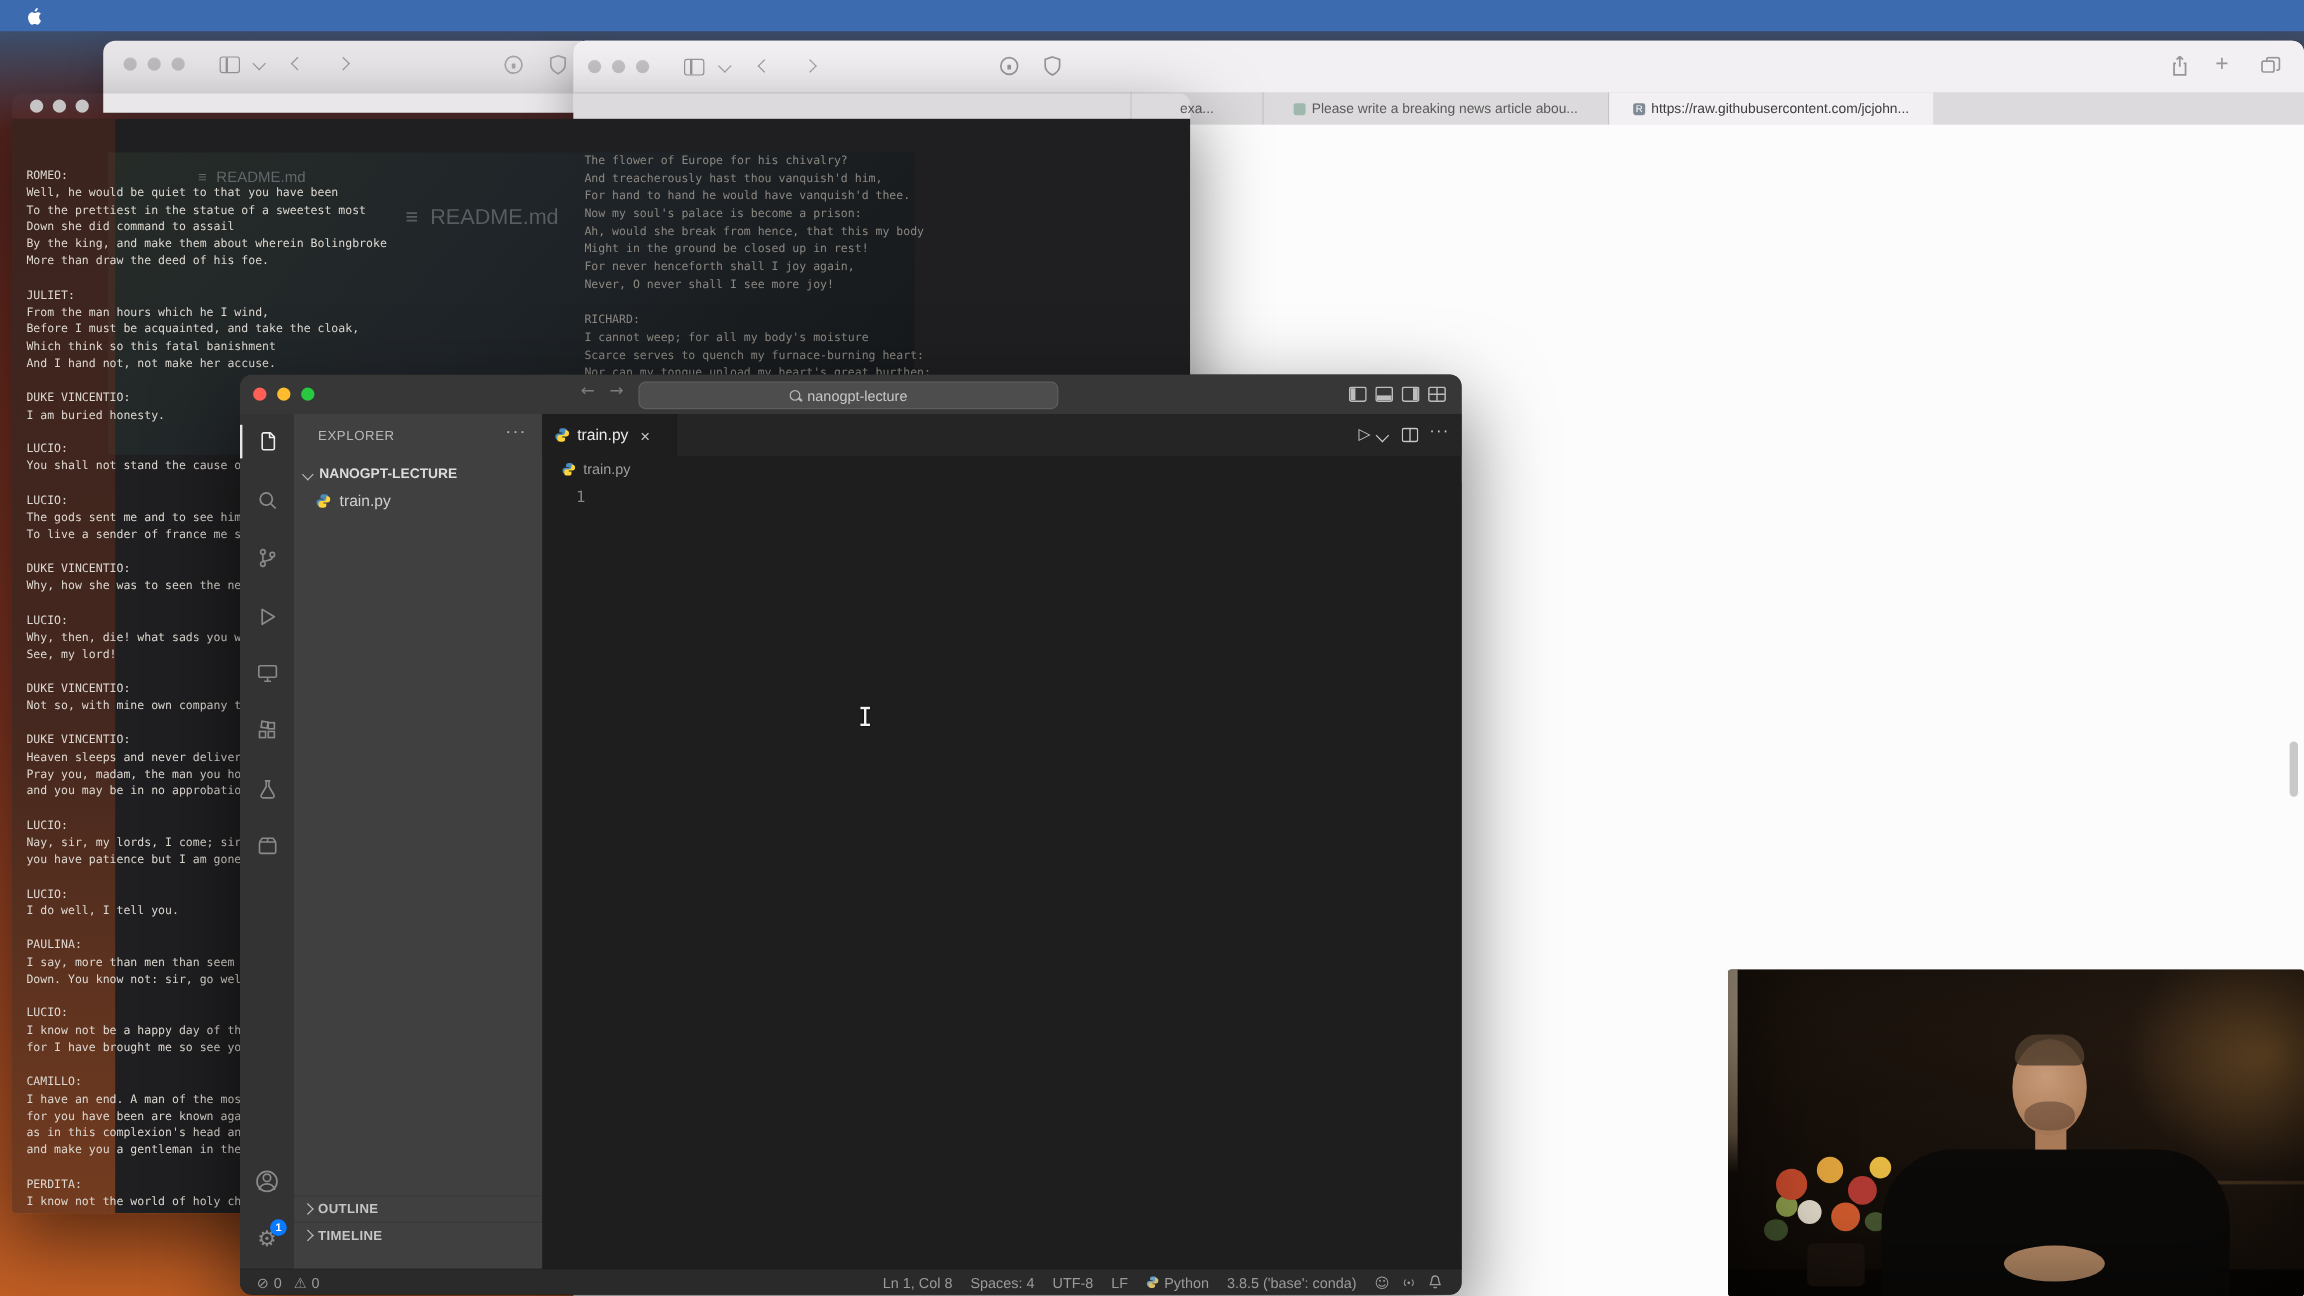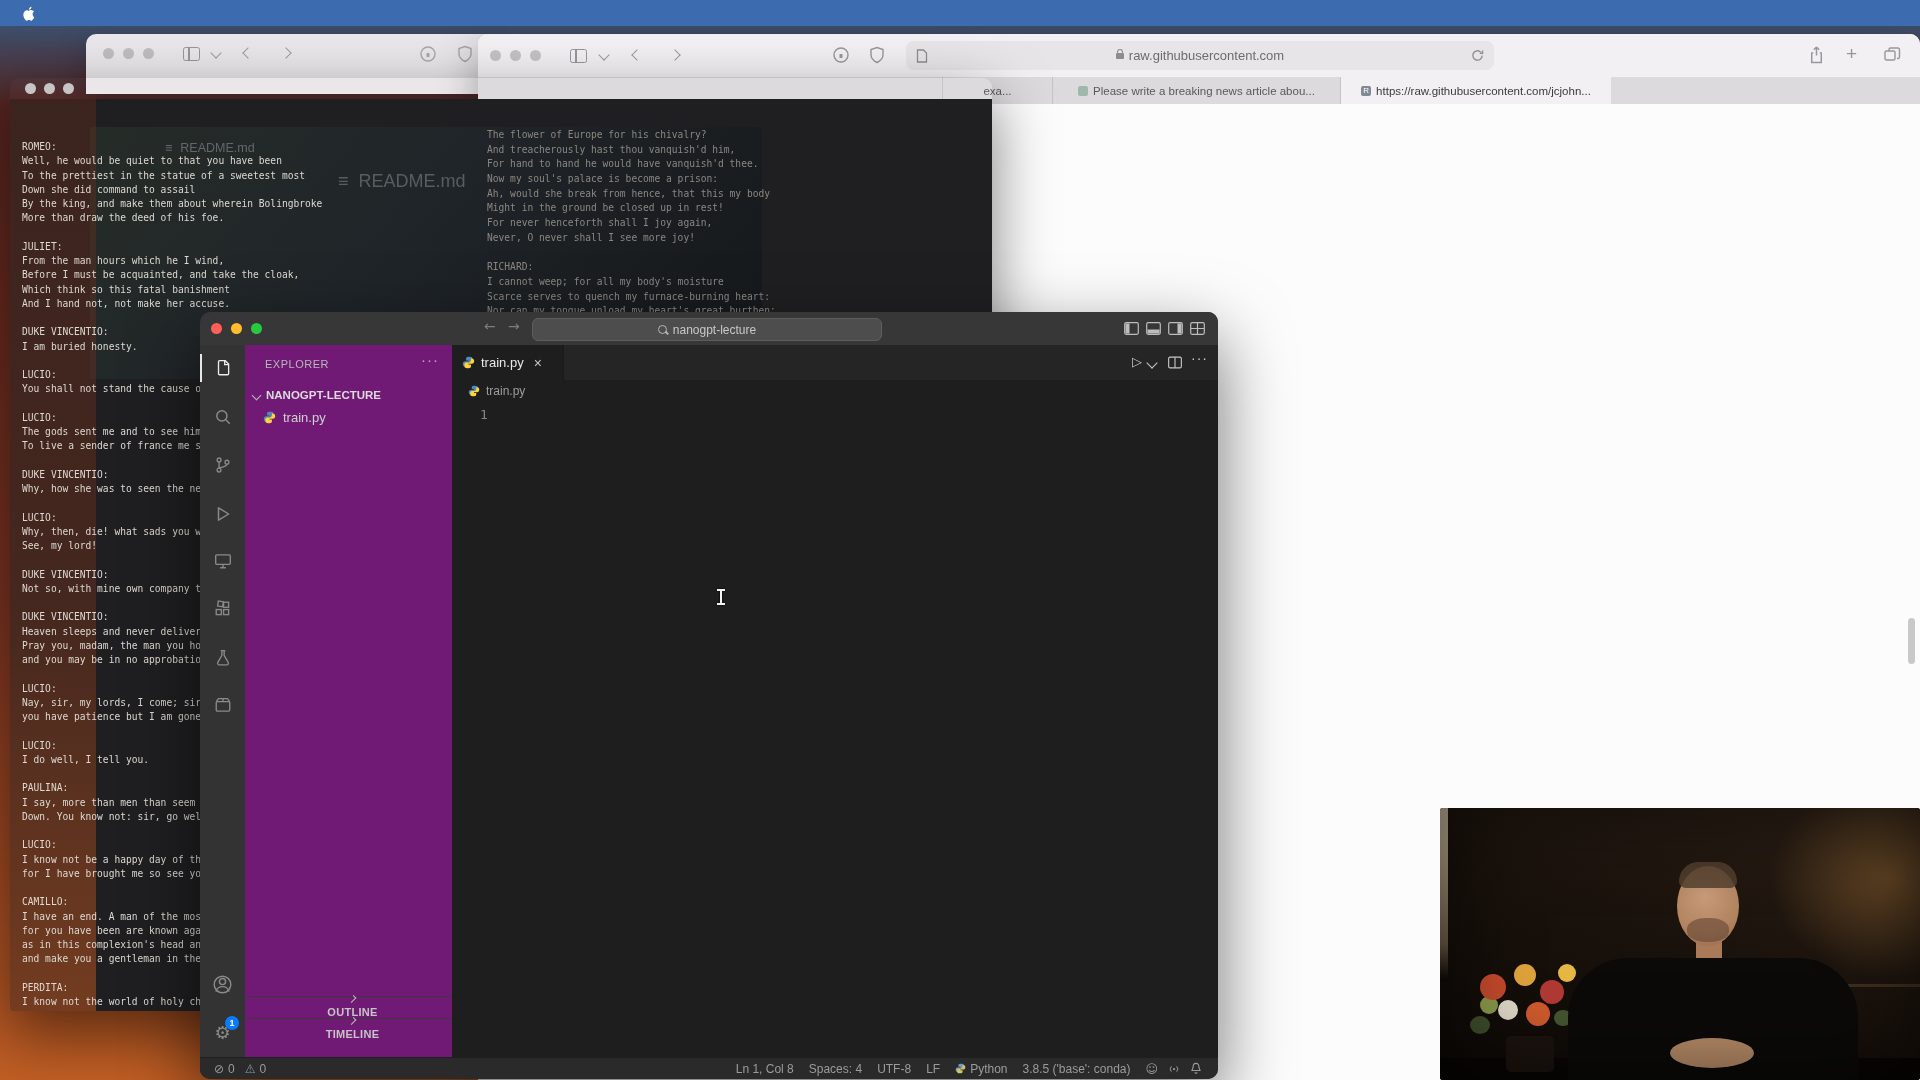--- a/index.html
+++ b/index.html
@@ -58,34 +58,34 @@
           box-shadow:0 26px 70px rgba(0,0,0,.55);overflow:hidden;}
   .vs-title{position:absolute;left:0;top:0;width:100%;height:33px;background:#373737;}
   .vs-search{position:absolute;left:332px;top:6px;width:348px;height:21px;background:#4d4d4d;border:1px solid #5e5e5e;border-radius:6px;
              display:flex;align-items:center;justify-content:center;gap:6px;font-size:12px;color:#c8c8c8;}
   .mag{display:inline-block;width:7px;height:7px;border:1.5px solid #b5b5b5;border-radius:50%;position:relative;}
   .mag:before{content:"";position:absolute;left:6px;top:6px;width:4px;height:1.5px;background:#b5b5b5;transform:rotate(45deg);}
   .vs-activity{position:absolute;left:0;top:33px;width:45px;bottom:21px;background:#333333;}
   .act-ic{position:absolute;left:0;width:45px;height:40px;display:flex;align-items:center;justify-content:center;color:#8a8a8a;}
   .act-ic.active{color:#ececec;}
   .act-ic.active:before{content:"";position:absolute;left:0;top:6px;width:2px;height:28px;background:#e7e7e7;}
-  .vs-sidebar{position:absolute;left:45px;top:33px;width:207px;bottom:21px;background:#701a75;color:#cccccc;}
+  .vs-sidebar{position:absolute;left:45px;top:33px;width:207px;bottom:21px;background:#404040;color:#cccccc;}
   .vs-editorzone{position:absolute;left:252px;top:33px;right:0;bottom:21px;background:#1e1e1e;}
   .vs-tabbar{position:absolute;left:0;top:0;width:100%;height:35px;background:#252526;}
   .vs-tab{position:absolute;left:0;top:0;width:112px;height:35px;background:#1e1e1e;display:flex;align-items:center;gap:6px;
           padding:0 10px;box-sizing:border-box;font-size:13px;color:#e9e9e9;border-right:1px solid #1b1b1b;}
   .vs-bread{position:absolute;left:0;top:35px;width:100%;height:22px;display:flex;align-items:center;gap:6px;
             padding-left:16px;font-size:12px;color:#9d9d9d;}
   .vs-gutter{position:absolute;left:0;top:57px;width:48px;bottom:0;}
   .vs-status{position:absolute;left:0;bottom:0;width:100%;height:21px;background:#2a2a2a;border-top:1px solid #1f1f1f;
              display:flex;align-items:center;font-size:12px;color:#9b9b9b;border-radius:0 0 10px 10px;}
   .vs-status .right{position:absolute;right:16px;display:flex;gap:15px;align-items:center;}
   .srow{display:flex;align-items:center;gap:4px;white-space:nowrap;}
   .sect{position:absolute;left:0;width:100%;height:22px;border-top:1px solid #3a3a3a;display:flex;align-items:center;
-        gap:5px;padding-left:8px;box-sizing:border-box;font-size:11px;font-weight:bold;color:#c5c5c5;letter-spacing:.3px;flex-direction:column;}
+        gap:5px;padding-left:8px;box-sizing:border-box;font-size:11px;font-weight:bold;color:#c5c5c5;letter-spacing:.3px;}
   .tree-chev{display:inline-block;width:6px;height:6px;border-right:1.4px solid #bbb;border-bottom:1.4px solid #bbb;}
   
   .webcam{position:absolute;left:1440px;top:808px;width:480px;height:272px;background:#0f0b08;overflow:hidden;border-radius:3px;z-index:50;}
   .wc-wall{position:absolute;inset:0;background:linear-gradient(200deg,#2e2117 0%,#1a120c 48%,#0d0906 100%);}
   .wc-glow{position:absolute;left:330px;top:-30px;width:240px;height:200px;background:radial-gradient(closest-side,rgba(200,140,65,.38),rgba(0,0,0,0));}
   .wc-light{position:absolute;left:0;top:0;width:8px;height:170px;background:linear-gradient(180deg,#d8c5aa,#6b5a45 80%,transparent);}
   .wc-shelf{position:absolute;left:348px;top:176px;width:132px;height:3px;background:rgba(130,95,58,.35);}
   .wc-table{position:absolute;left:0;top:250px;width:480px;height:22px;background:#090604;}
   .wc-vase{position:absolute;left:66px;top:228px;width:48px;height:36px;background:#1b130e;border-radius:5px;}
   .wc-torso{position:absolute;left:128px;top:150px;width:290px;height:125px;background:#0b0a09;border-radius:60px 60px 0 0;}
@@ -136,31 +136,20 @@
       <span class="abs chev down" style="left:122px;top:17px"></span>
       <span class="abs chev left" style="left:155px;top:17px"></span>
       <span class="abs chev right" style="left:193px;top:17px"></span>
       <svg class="abs ic" style="left:354px;top:12px" width="18" height="18" viewBox="0 0 18 18">
           <circle cx="9" cy="9" r="7" fill="none" stroke="#98969a" stroke-width="1.4"></circle>
           <rect x="7.5" y="8" width="3" height="4" rx="0.5" fill="#98969a"></rect>
         </svg>
       <svg class="abs ic" style="left:391px;top:12px" width="16" height="18" viewBox="0 0 16 18">
           <path d="M8 1.5l6 2v5.5c0 4-3 6-6 7.5-3-1.5-6-3.5-6-7.5V3.5z" fill="none" stroke="#98969a" stroke-width="1.4"></path>
         </svg>
-      <div class="urlfield">
-        <svg class="abs ic" style="left:10px;top:8px" width="12" height="14" viewBox="0 0 12 14">
-            <path d="M1.5 1h6l3 3v9h-9z" fill="none" stroke="#8e8c8e" stroke-width="1.3"></path>
-          </svg>
-        <span class="mini-lock"></span>
-        <span>raw.githubusercontent.com</span>
-        <svg class="abs ic" style="right:9px;top:7px" width="15" height="15" viewBox="0 0 16 16">
-            <path d="M13 8a5 5 0 1 1-1.5-3.6" fill="none" stroke="#8e8c8e" stroke-width="1.4"></path>
-            <path d="M13.4 2.6v3h-3" fill="none" stroke="#8e8c8e" stroke-width="1.4"></path>
-          </svg>
-      </div>
       <svg class="abs ic" style="left:1330px;top:11px" width="17" height="20" viewBox="0 0 16 18">
           <path d="M5 7H3.5v9h9V7H11" fill="none" stroke="#98969a" stroke-width="1.4"></path>
           <path d="M8 1.5v8M8 1.5L5.5 4M8 1.5L10.5 4" fill="none" stroke="#98969a" stroke-width="1.4"></path>
         </svg>
       <span class="toolbtn" style="left:1368px;top:9px;font-size:19px">+</span>
       <svg class="abs ic" style="left:1406px;top:13px" width="17" height="16" viewBox="0 0 17 16">
           <rect x="1" y="4" width="10" height="9" rx="1.5" fill="none" stroke="#98969a" stroke-width="1.4"></rect>
           <path d="M5 4V2.5A1.5 1.5 0 0 1 6.5 1H14a1.5 1.5 0 0 1 1.5 1.5V10a1.5 1.5 0 0 1-1.5 1.5H13" fill="none" stroke="#98969a" stroke-width="1.4"></path>
         </svg>
     </div>

